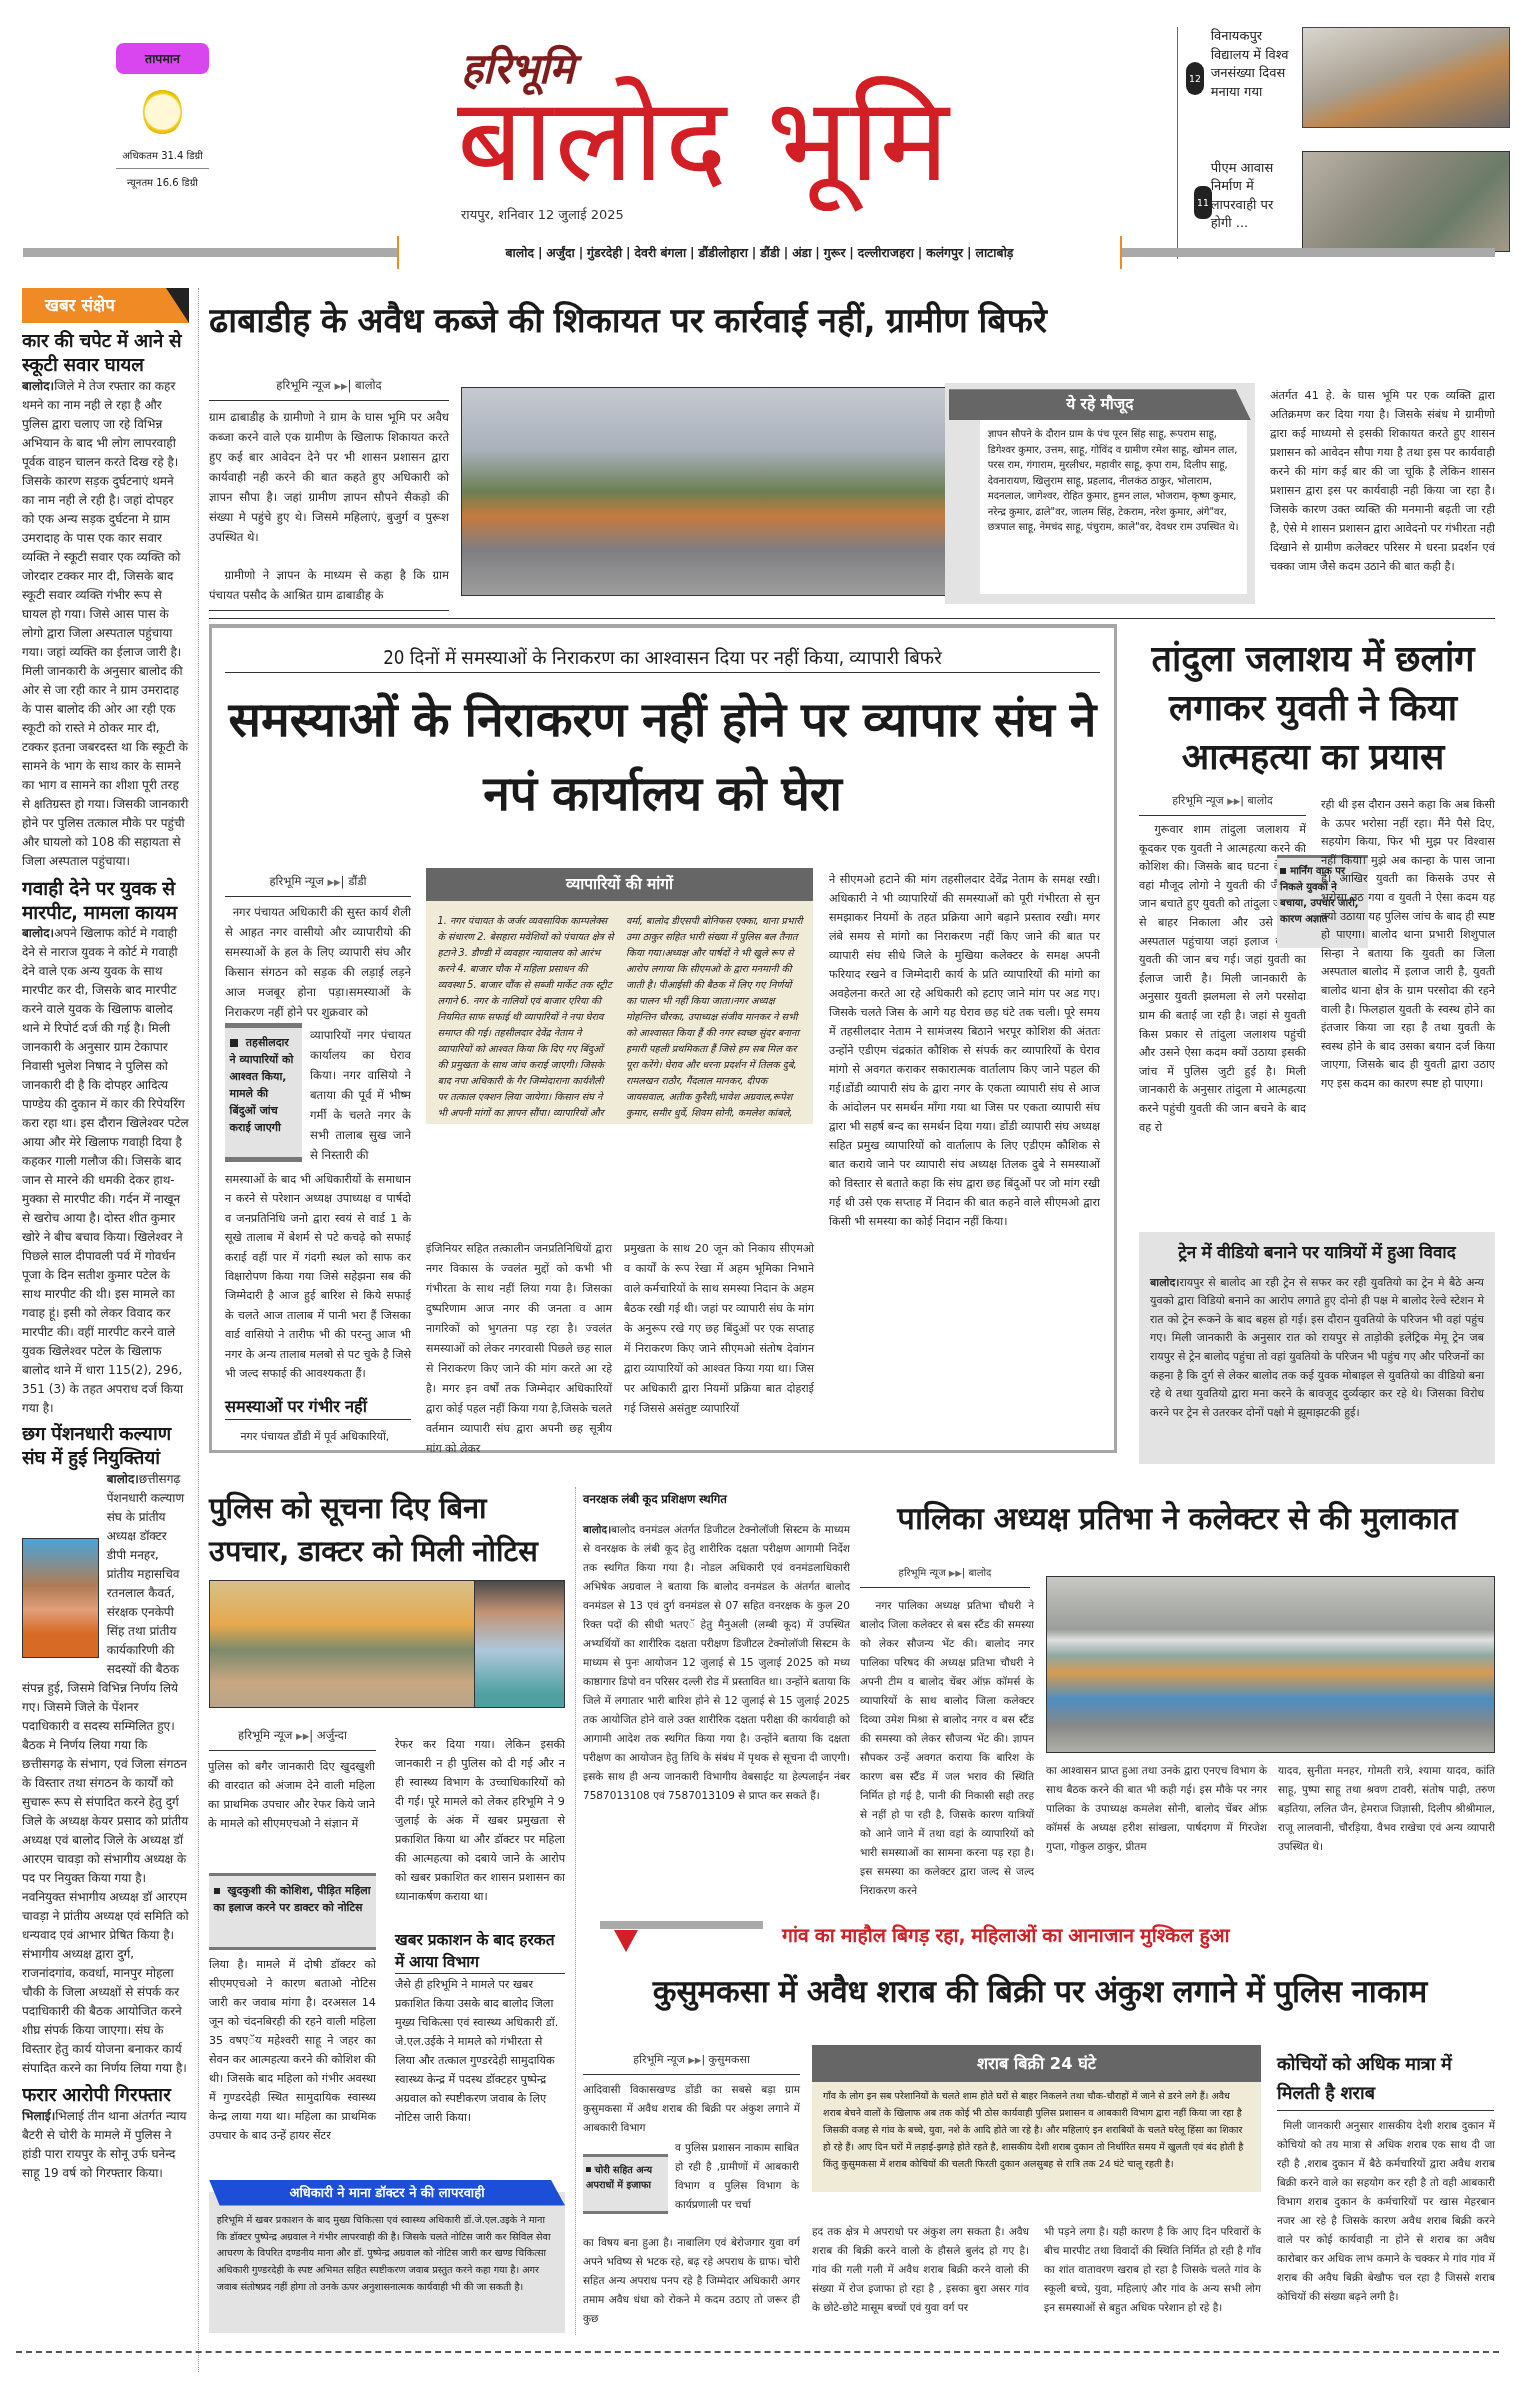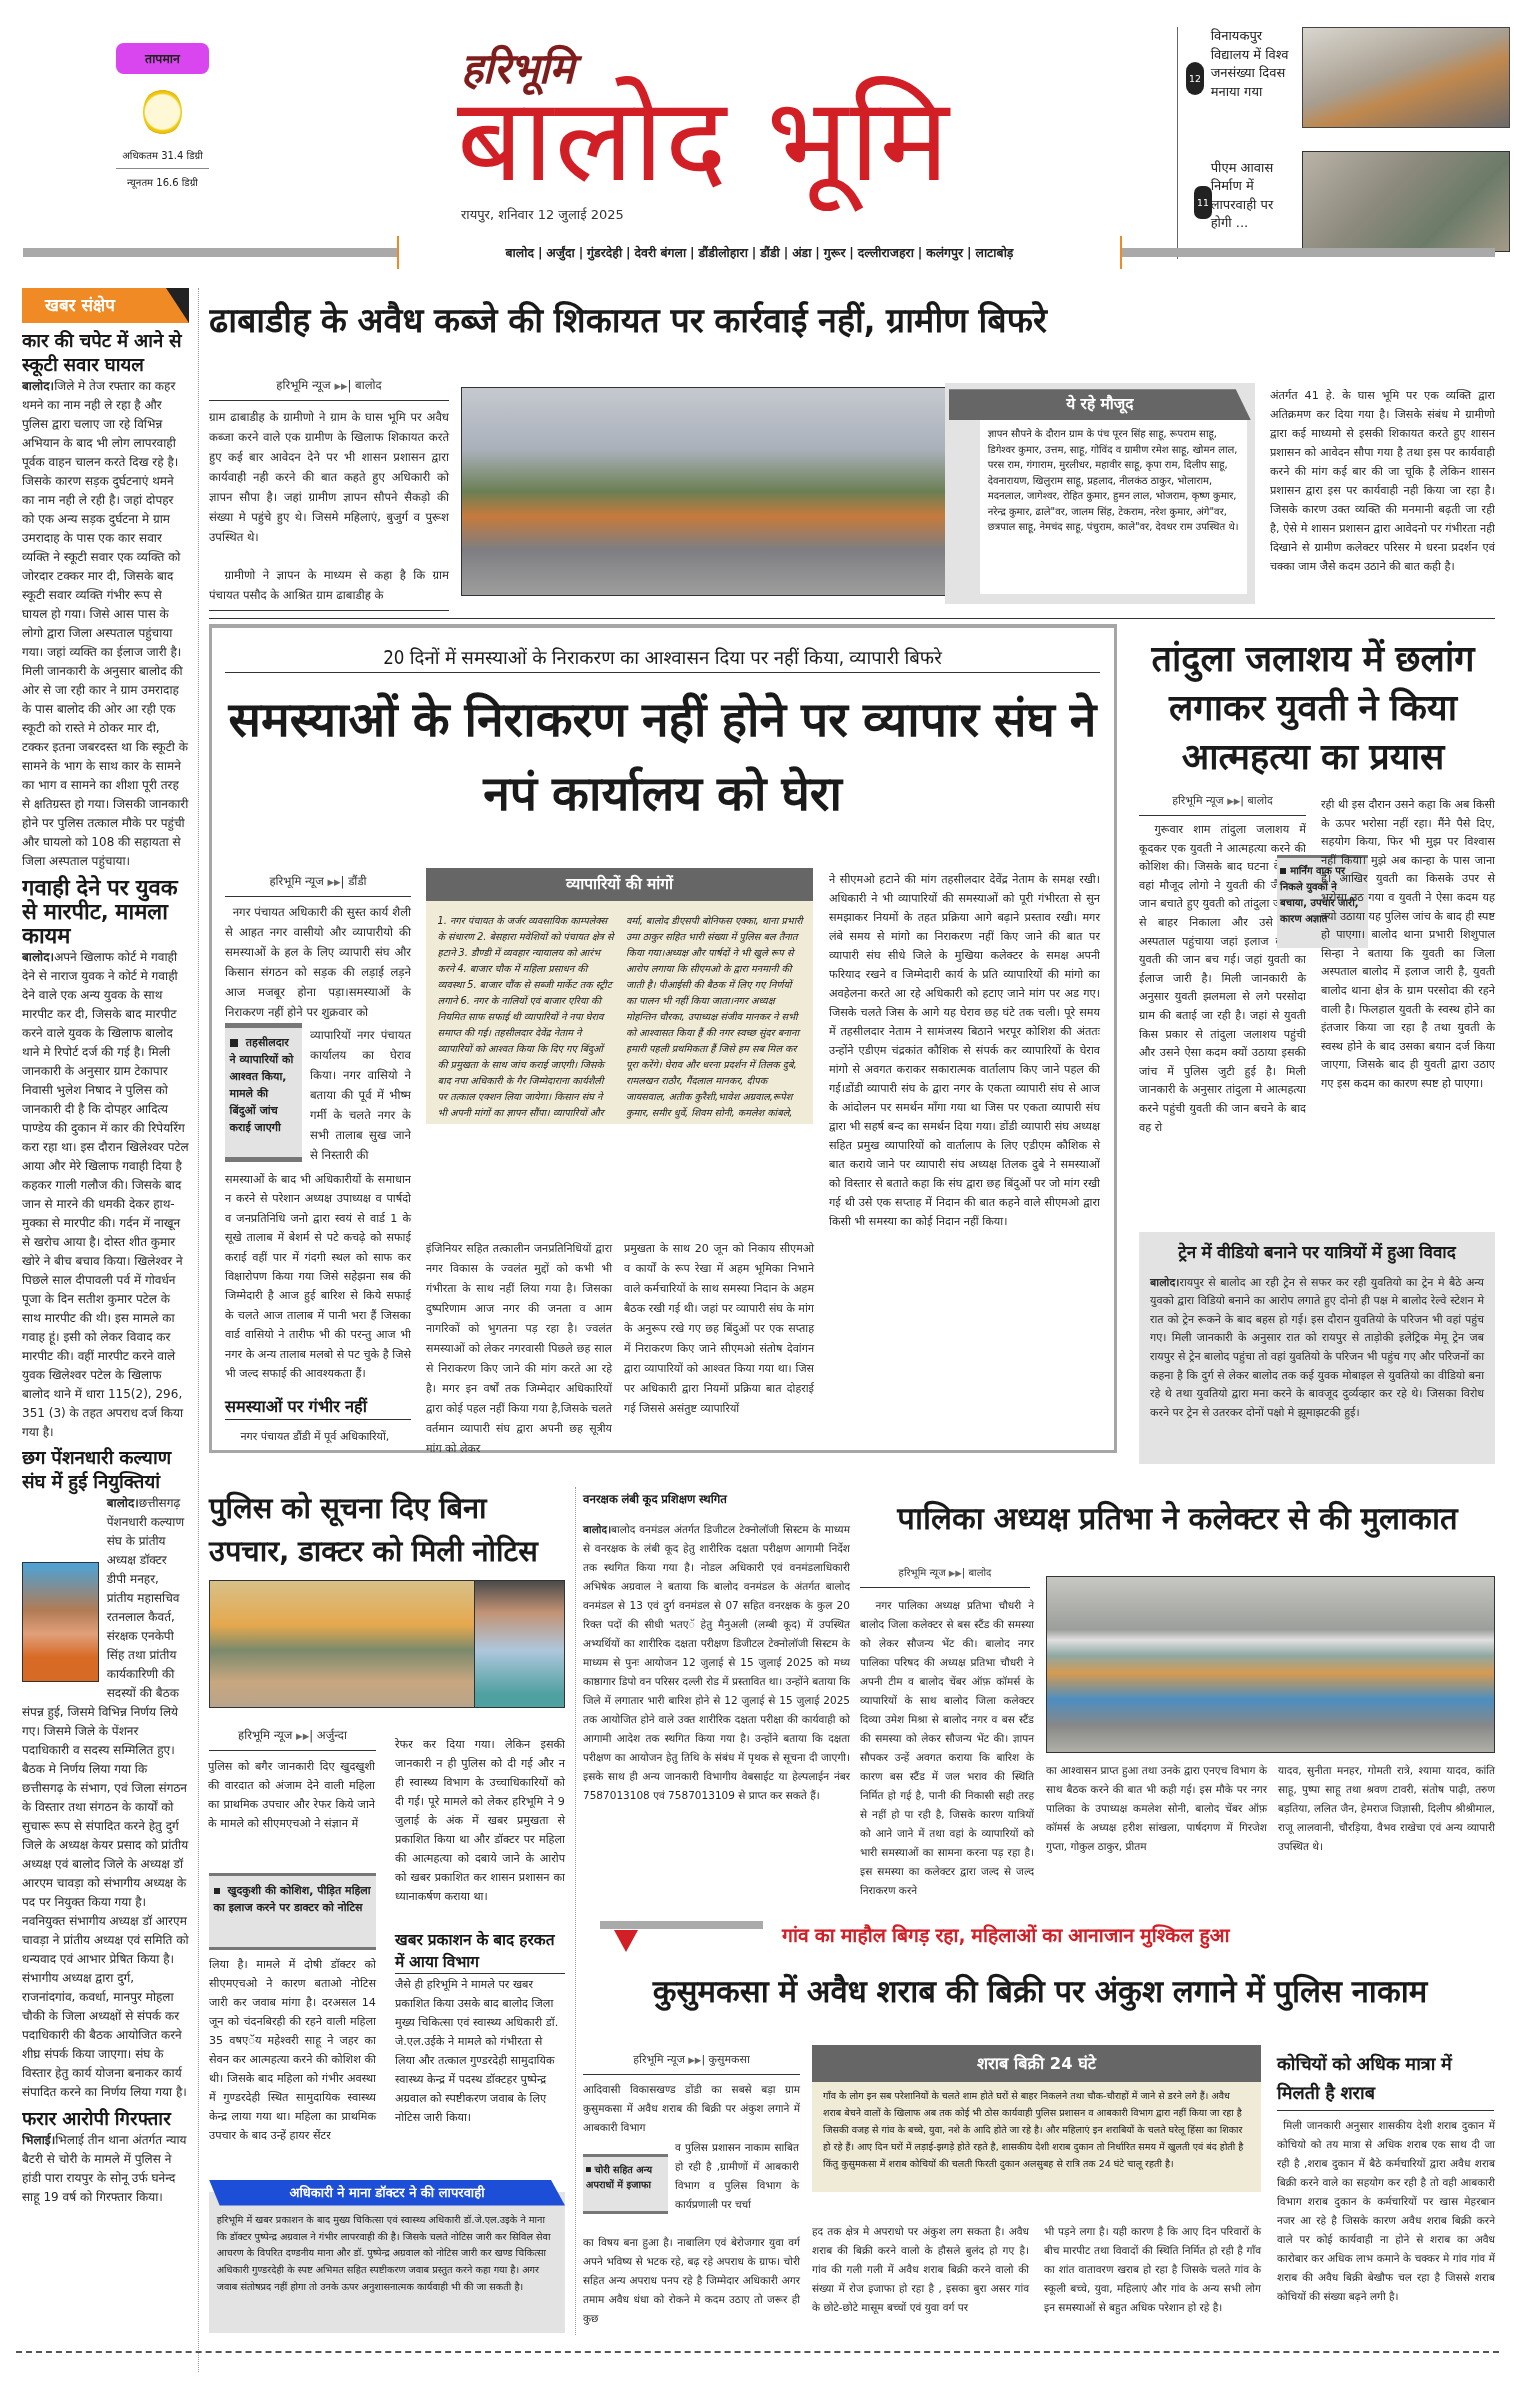--- a/index.html
+++ b/index.html
@@ -75,21 +75,21 @@
 <div class="abs" style="left:22px;top:288px;width:167px;height:2084px;overflow:hidden">
   <div style="position:relative;height:35px;background:#f08a24;color:#fff;font-weight:bold;font-size:17px;line-height:35px;padding-left:23px">
     <span>खबर संक्षेप</span>
     <span style="position:absolute;right:0;top:0;border-top:35px solid #222;border-left:23px solid transparent"></span>
   </div>
   <div>
     <div class="hd" style="font-size:18.6px;line-height:24px;margin-top:6.2px">कार की चपेट में आने से स्कूटी सवार घायल</div>
     <div class="tc" style="font-size:12px;line-height:19px"><b>बालोद।</b><span>जिले मे तेज रफ्तार का कहर थमने का नाम नही ले रहा है और पुलिस द्वारा चलाए जा रहे विभिन्न अभियान के बाद भी लोग लापरवाही पूर्वक वाहन चालन करते दिख रहे है। जिसके कारण सड़क दुर्घटनाएं थमने का नाम नही ले रही है। जहां दोपहर को एक अन्य सड़क दुर्घटना मे ग्राम उमरादाह के पास एक कार सवार व्यक्ति ने स्कूटी सवार एक व्यक्ति को जोरदार टक्कर मार दी, जिसके बाद स्कूटी सवार व्यक्ति गंभीर रूप से घायल हो गया। जिसे आस पास के लोगो द्वारा जिला अस्पताल पहुंचाया गया। जहां व्यक्ति का ईलाज जारी है। मिली जानकारी के अनुसार बालोद की ओर से जा रही कार ने ग्राम उमरादाह के पास बालोद की ओर आ रही एक स्कूटी को रास्ते मे ठोकर मार दी, टक्कर इतना जबरदस्त था कि स्कूटी के सामने के भाग के साथ कार के सामने का भाग व सामने का शीशा पूरी तरह से क्षतिग्रस्त हो गया। जिसकी जानकारी होने पर पुलिस तत्काल मौके पर पहुंची और घायलो को 108 की सहायता से जिला अस्पताल पहुंचाया।</span></div>
   </div>
   <div>
-    <div class="hd" style="font-size:22px;line-height:24px;margin-top:4.6px">गवाही देने पर युवक से मारपीट, मामला कायम</div>
+    <div class="hd" style="font-size:19px;line-height:24px;margin-top:4.6px">गवाही देने पर युवक से मारपीट, मामला कायम</div>
     <div class="tc" style="font-size:12px;line-height:19px"><b>बालोद।</b><span>अपने खिलाफ कोर्ट मे गवाही देने से नाराज युवक ने कोर्ट मे गवाही देने वाले एक अन्य युवक के साथ मारपीट कर दी, जिसके बाद मारपीट करने वाले युवक के खिलाफ बालोद थाने मे रिपोर्ट दर्ज की गई है। मिली जानकारी के अनुसार ग्राम टेकापार निवासी भुलेश निषाद ने पुलिस को जानकारी दी है कि दोपहर आदित्य पाण्डेय की दुकान में कार की रिपेयरिंग करा रहा था। इस दौरान खिलेश्वर पटेल आया और मेरे खिलाफ गवाही दिया है कहकर गाली गलौज की। जिसके बाद जान से मारने की धमकी देकर हाथ-मुक्का से मारपीट की। गर्दन में नाखून से खरोच आया है। दोस्त शीत कुमार खोरे ने बीच बचाव किया। खिलेश्वर ने पिछले साल दीपावली पर्व में गोवर्धन पूजा के दिन सतीश कुमार पटेल के साथ मारपीट की थी। इस मामले का गवाह हूं। इसी को लेकर विवाद कर मारपीट की। वहीं मारपीट करने वाले युवक खिलेश्वर पटेल के खिलाफ बालोद थाने में धारा 115(2), 296, 351 (3) के तहत अपराध दर्ज किया गया है।</span></div>
   </div>
   <div>
     <div class="hd" style="font-size:18.6px;line-height:24px;margin-top:4.6px">छग पेंशनधारी कल्याण संघ में हुई नियुक्तियां</div>
     <div class="tc" style="font-size:12px;line-height:19px">
       <div style="float:left;width:77px;height:120px;margin:68px 7.7px 3.1px 0;background:linear-gradient(180deg,#4aa3d8 0%,#b17b55 40%,#e0a07a 60%,#d76a25 80%);border:0.8px solid #333"></div>
       <b>बालोद।</b><span>छत्तीसगढ़ पेंशनधारी कल्याण संघ के प्रांतीय अध्यक्ष डॉक्टर डीपी मनहर, प्रांतीय महासचिव रतनलाल कैवर्त, संरक्षक एनकेपी सिंह तथा प्रांतीय कार्यकारिणी की सदस्यों की बैठक संपन्न हुई, जिसमे विभिन्न निर्णय लिये गए। जिसमे जिले के पेंशनर पदाधिकारी व सदस्य सम्मिलित हुए। बैठक मे निर्णय लिया गया कि छत्तीसगढ़ के संभाग, एवं जिला संगठन के विस्तार तथा संगठन के कार्यों को सुचारू रूप से संपादित करने हेतु दुर्ग जिले के अध्यक्ष केयर प्रसाद को प्रांतीय अध्यक्ष एवं बालोद जिले के अध्यक्ष डॉ आरएम चावड़ा को संभागीय अध्यक्ष के पद पर नियुक्त किया गया है। नवनियुक्त संभागीय अध्यक्ष डॉ आरएम चावड़ा ने प्रांतीय अध्यक्ष एवं समिति को धन्यवाद एवं आभार प्रेषित किया है। संभागीय अध्यक्ष द्वारा दुर्ग, राजनांदगांव, कवर्धा, मानपुर मोहला चौकी के जिला अध्यक्षों से संपर्क कर पदाधिकारी की बैठक आयोजित करने शीघ्र संपर्क किया जाएगा। संघ के विस्तार हेतु कार्य योजना बनाकर कार्य संपादित करने का निर्णय लिया गया है।</span>
     </div>
   </div>
   <div style="clear:both">

